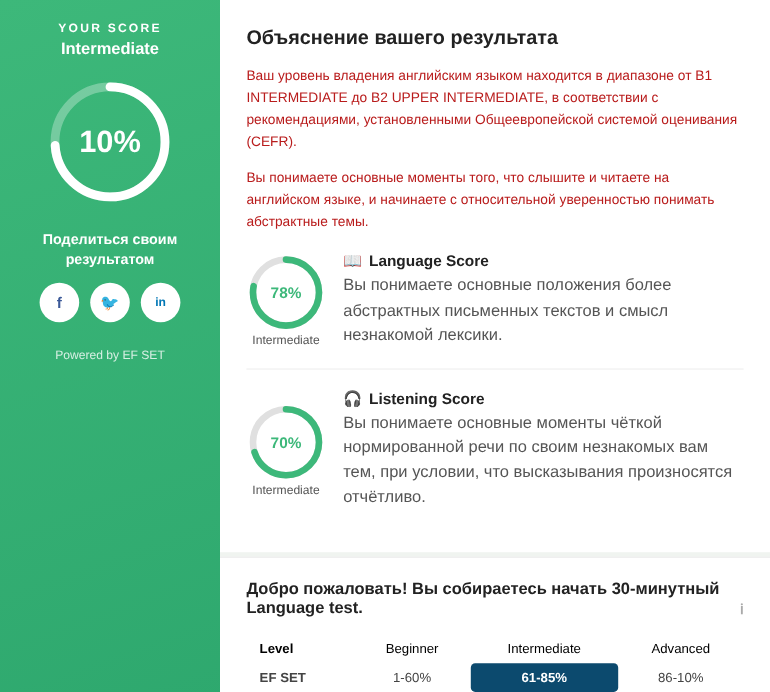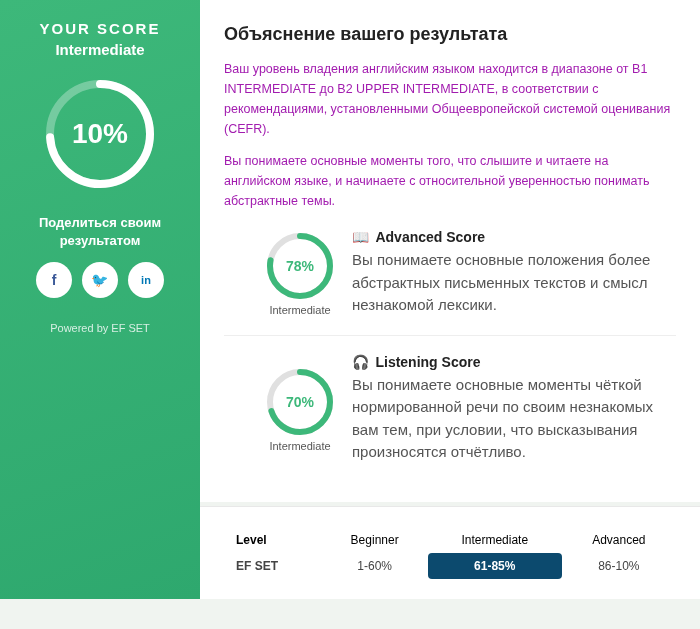--- a/index.html
+++ b/index.html
@@ -23,21 +23,21 @@
       background: linear-gradient(160deg, #3db87a 0%, #2ea86e 100%);
       display: flex;
       flex-direction: column;
       align-items: center;
       padding: 20px 16px 20px 16px;
       min-height: 460px;
     }
 
     .your-score-label {
       color: white;
-      font-size: 15px;
+      font-size: 11px;
       letter-spacing: 2px;
       font-weight: bold;
       text-transform: uppercase;
       margin-bottom: 4px;
     }
 
     .intermediate-label {
       color: white;
       font-size: 15px;
       font-weight: bold;
@@ -129,21 +129,21 @@
     .right-panel h2 {
       font-size: 18px;
       font-weight: bold;
       color: #222;
       margin-bottom: 14px;
     }
 
     .description-text {
       font-size: 12.5px;
       line-height: 1.6;
-      color: #a21caf;
+      color: #b91c1c;
       margin-bottom: 12px;
     }
 
     
     .score-row {
       display: flex;
       align-items: center;
       gap: 16px;
       margin-top: 18px;
       padding-bottom: 18px;
@@ -266,21 +266,20 @@
     .info-icon {
       float: right;
       color: #aaa;
       font-size: 13px;
       cursor: pointer;
     }
 
     .mini-circle-wrapper {
       display: flex;
       flex-direction: column;
-      margin-left: 40px;
     }
   </style>
 </head>
 <body>
 
 <div class="main-container">
 
   <div class="left-panel">
     <div class="your-score-label">YOUR SCORE</div>
     <div class="intermediate-label">Intermediate</div>
@@ -323,21 +322,21 @@
               <circle class="mini-circle-bg" cx="36" cy="36" r="30"></circle>
               <circle class="mini-circle-prog" cx="36" cy="36" r="30" stroke-dasharray="188.5" stroke-dashoffset="41.5"></circle>
             </svg>
             <div class="mini-circle-text">78%</div>
           </div>
           <div class="mini-circle-label">Intermediate</div>
         </div>
         <div class="score-info">
           <div class="score-title">
             <span>📖</span>
-            <span>Advanced Score</span>
+            <span>Language Score</span>
           </div>
           <div class="score-desc">Вы понимаете основные положения более абстрактных письменных текстов и смысл незнакомой лексики.</div>
         </div>
       </div>
 
       <div class="score-row">
         <div class="mini-circle-wrapper">
           <div class="mini-circle">
             <svg width="72" height="72" viewBox="0 0 72 72">
               <circle class="mini-circle-bg" cx="36" cy="36" r="30"></circle>
@@ -351,20 +350,24 @@
           <div class="score-title">
             <span>🎧</span>
             <span>Listening Score</span>
           </div>
           <div class="score-desc">Вы понимаете основные моменты чёткой нормированной речи по своим незнакомых вам тем, при условии, что высказывания произносятся отчётливо.</div>
         </div>
       </div>
     </div>
 
     <div class="bottom-section">
+      <h3>
+        <span>Добро пожаловать! Вы собираетесь начать 30-минутный Language test.</span>
+        <span class="info-icon">ℹ</span>
+      </h3>
 
       <table class="level-table">
         <thead>
           <tr>
             <th>Level</th>
             <th>Beginner</th>
             <th>Intermediate</th>
             <th>Advanced</th>
           </tr>
         </thead>

